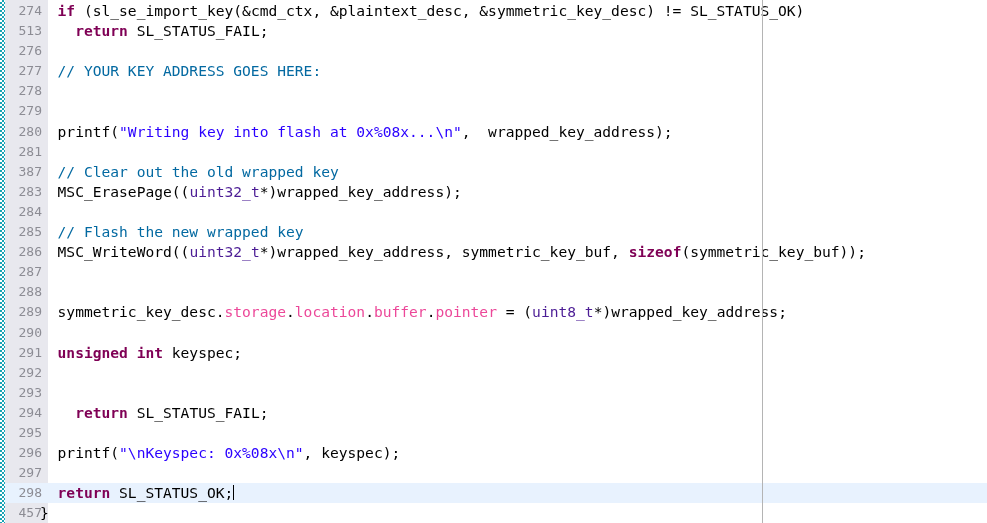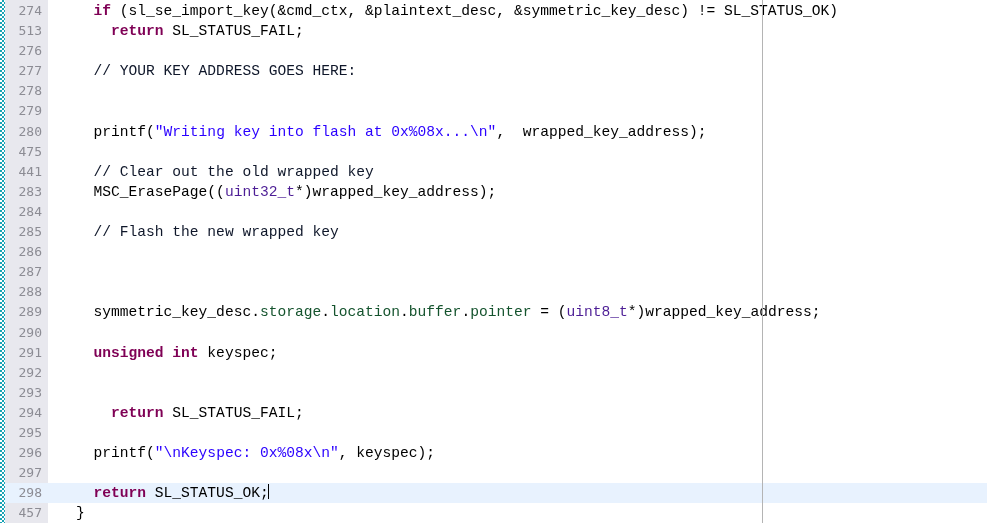--- a/index.html
+++ b/index.html
@@ -89,33 +89,32 @@
     text-align: right;
     color: #8c8c94;
     font-size: 13px;
     font-family: "DejaVu Sans Mono", monospace;
     -webkit-user-select: none;
     user-select: none;
   }
 
   .src {
     position: absolute;
-    left: 76px;
+    left: 40px;
     top: 0;
     color: #000000;
     white-space: pre;
-    font-family: Liberation Mono, monospace;
   }
 
   
   .tok-kw      { color: #7f0055; font-weight: bold; }
-  .tok-comment { color: #0f172a; }
+  .tok-comment { color: #0369a1; }
   .tok-string  { color: #2a00ff; }
   .tok-type    { color: #4c1d95; }
-  .tok-field   { color: #14532d; }
+  .tok-field   { color: #ec4899; }
   .tok-plain   { color: #000000; }
 
   
   .caret {
     display: inline-block;
     width: 1px;
     height: 15px;
     background: #000000;
     vertical-align: -2px;
     margin-left: -0.5px;
@@ -131,26 +130,26 @@
   <div id="right-ruler" style="left: 762px; background: rgb(180, 180, 180);"></div>
 
   <div id="code-area">
       <div class="code-line"><span class="ln">274</span><span class="src"><span class="tok-plain">  </span><span class="tok-kw">if</span><span class="tok-plain"> (sl_se_import_key(&amp;cmd_ctx, &amp;plaintext_desc, &amp;symmetric_key_desc) != SL_STATUS_OK)</span></span></div>
       <div class="code-line"><span class="ln">513</span><span class="src"><span class="tok-plain">    </span><span class="tok-kw">return</span><span class="tok-plain"> SL_STATUS_FAIL;</span></span></div>
       <div class="code-line"><span class="ln">276</span><span class="src"></span></div>
       <div class="code-line"><span class="ln">277</span><span class="src"><span class="tok-plain">  </span><span class="tok-comment">// YOUR KEY ADDRESS GOES HERE:</span></span></div>
       <div class="code-line"><span class="ln">278</span></div>
       <div class="code-line"><span class="ln">279</span><span class="src"></span></div>
       <div class="code-line"><span class="ln">280</span><span class="src"><span class="tok-plain">  printf(</span><span class="tok-string">"Writing key into flash at 0x%08x...\n"</span><span class="tok-plain">,  wrapped_key_address);</span></span></div>
-      <div class="code-line"><span class="ln">475</span><span class="src"></span></div>
-      <div class="code-line"><span class="ln">441</span><span class="src"><span class="tok-plain">  </span><span class="tok-comment">// Clear out the old wrapped key</span></span></div>
+      <div class="code-line"><span class="ln">281</span><span class="src"></span></div>
+      <div class="code-line"><span class="ln">387</span><span class="src"><span class="tok-plain">  </span><span class="tok-comment">// Clear out the old wrapped key</span></span></div>
       <div class="code-line"><span class="ln">283</span><span class="src"><span class="tok-plain">  MSC_ErasePage((</span><span class="tok-type">uint32_t</span><span class="tok-plain">*)wrapped_key_address);</span></span></div>
       <div class="code-line"><span class="ln">284</span><span class="src"></span></div>
       <div class="code-line"><span class="ln">285</span><span class="src"><span class="tok-plain">  </span><span class="tok-comment">// Flash the new wrapped key</span></span></div>
-      <div class="code-line"><span class="ln">286</span></div>
+      <div class="code-line"><span class="ln">286</span><span class="src"><span class="tok-plain">  MSC_WriteWord((</span><span class="tok-type">uint32_t</span><span class="tok-plain">*)wrapped_key_address, symmetric_key_buf, </span><span class="tok-kw">sizeof</span><span class="tok-plain">(symmetric_key_buf));</span></span></div>
       <div class="code-line"><span class="ln">287</span><span class="src"></span></div>
       <div class="code-line"><span class="ln">288</span><span class="src"><span class="tok-plain">  </span></span></div>
       <div class="code-line"><span class="ln">289</span><span class="src"><span class="tok-plain">  symmetric_key_desc.</span><span class="tok-field">storage</span><span class="tok-plain">.</span><span class="tok-field">location</span><span class="tok-plain">.</span><span class="tok-field">buffer</span><span class="tok-plain">.</span><span class="tok-field">pointer</span><span class="tok-plain"> = (</span><span class="tok-type">uint8_t</span><span class="tok-plain">*)wrapped_key_address;</span></span></div>
       <div class="code-line"><span class="ln">290</span><span class="src"></span></div>
       <div class="code-line"><span class="ln">291</span><span class="src"><span class="tok-plain">  </span><span class="tok-kw">unsigned int</span><span class="tok-plain"> keyspec;</span></span></div>
       <div class="code-line"><span class="ln">292</span><span class="src"></span></div>
       <div class="code-line"><span class="ln">293</span></div>
       <div class="code-line"><span class="ln">294</span><span class="src"><span class="tok-plain">    </span><span class="tok-kw">return</span><span class="tok-plain"> SL_STATUS_FAIL;</span></span></div>
       <div class="code-line"><span class="ln">295</span><span class="src"></span></div>
       <div class="code-line"><span class="ln">296</span><span class="src"><span class="tok-plain">  printf(</span><span class="tok-string">"\nKeyspec: 0x%08x\n"</span><span class="tok-plain">, keyspec);</span></span></div>

